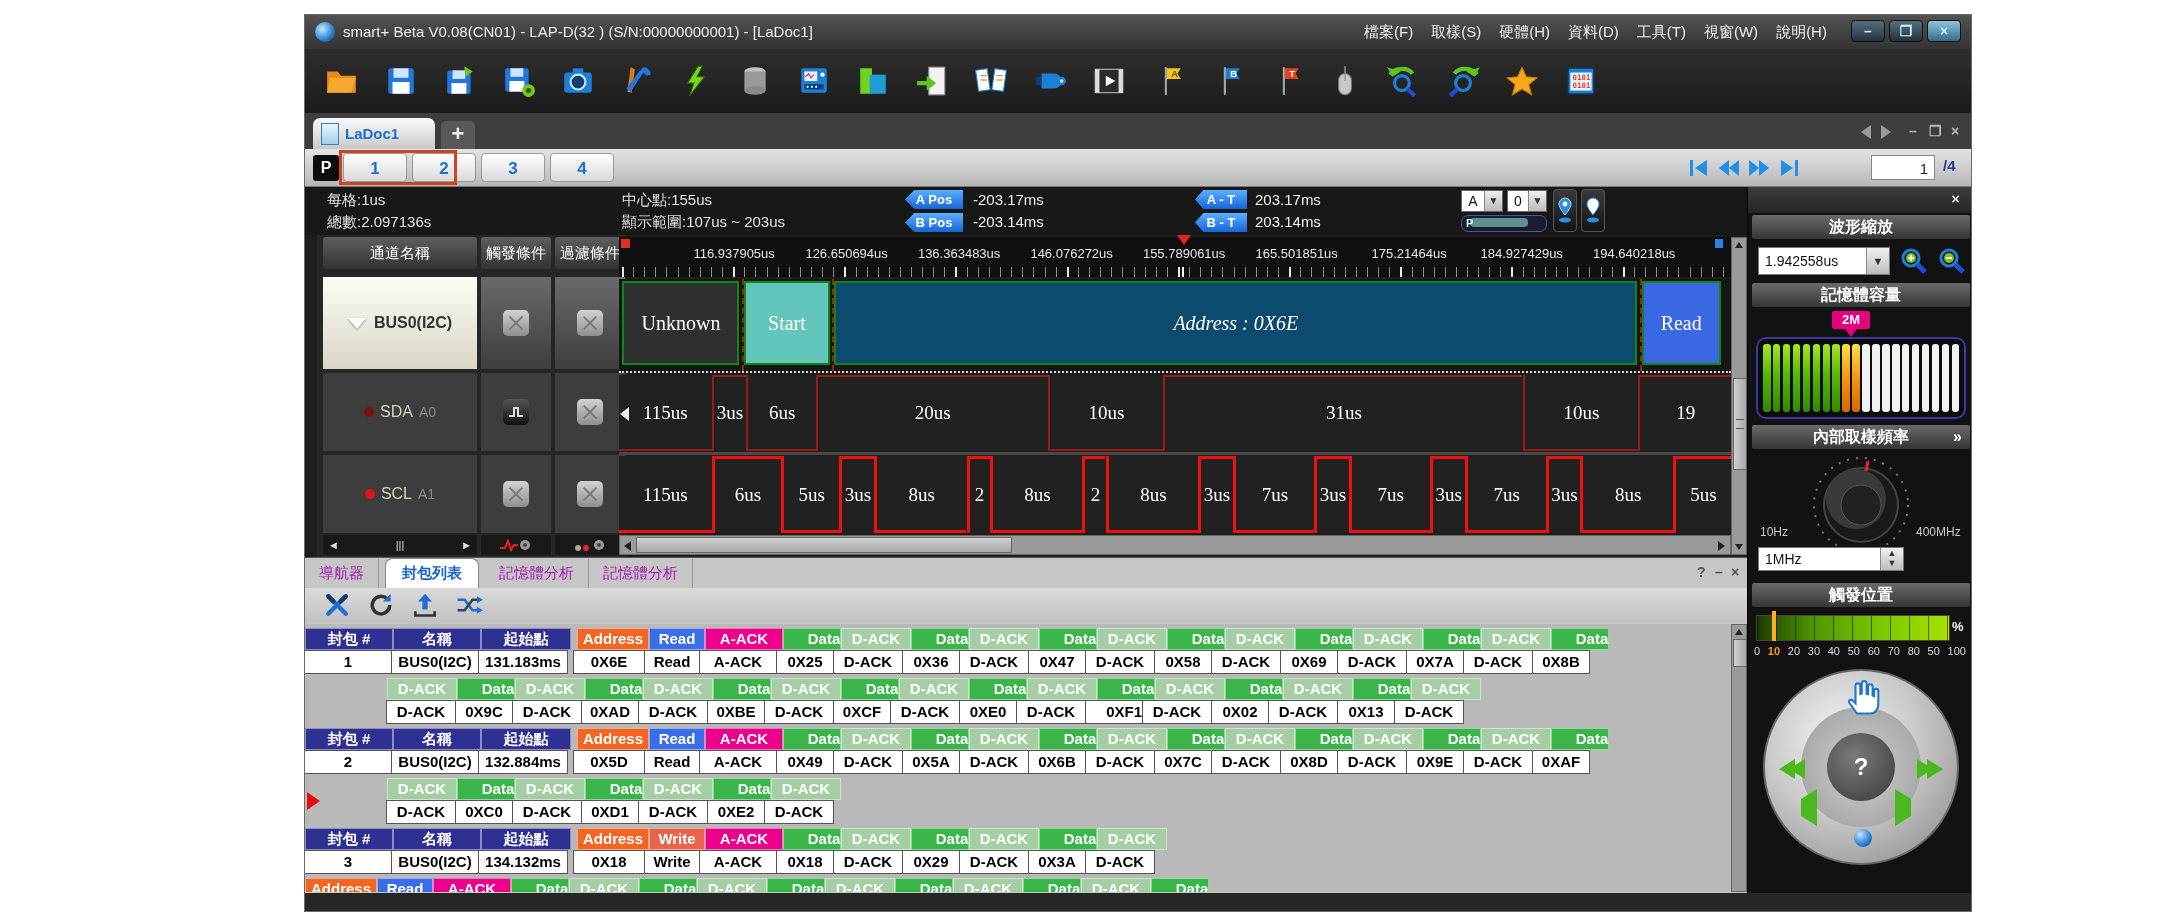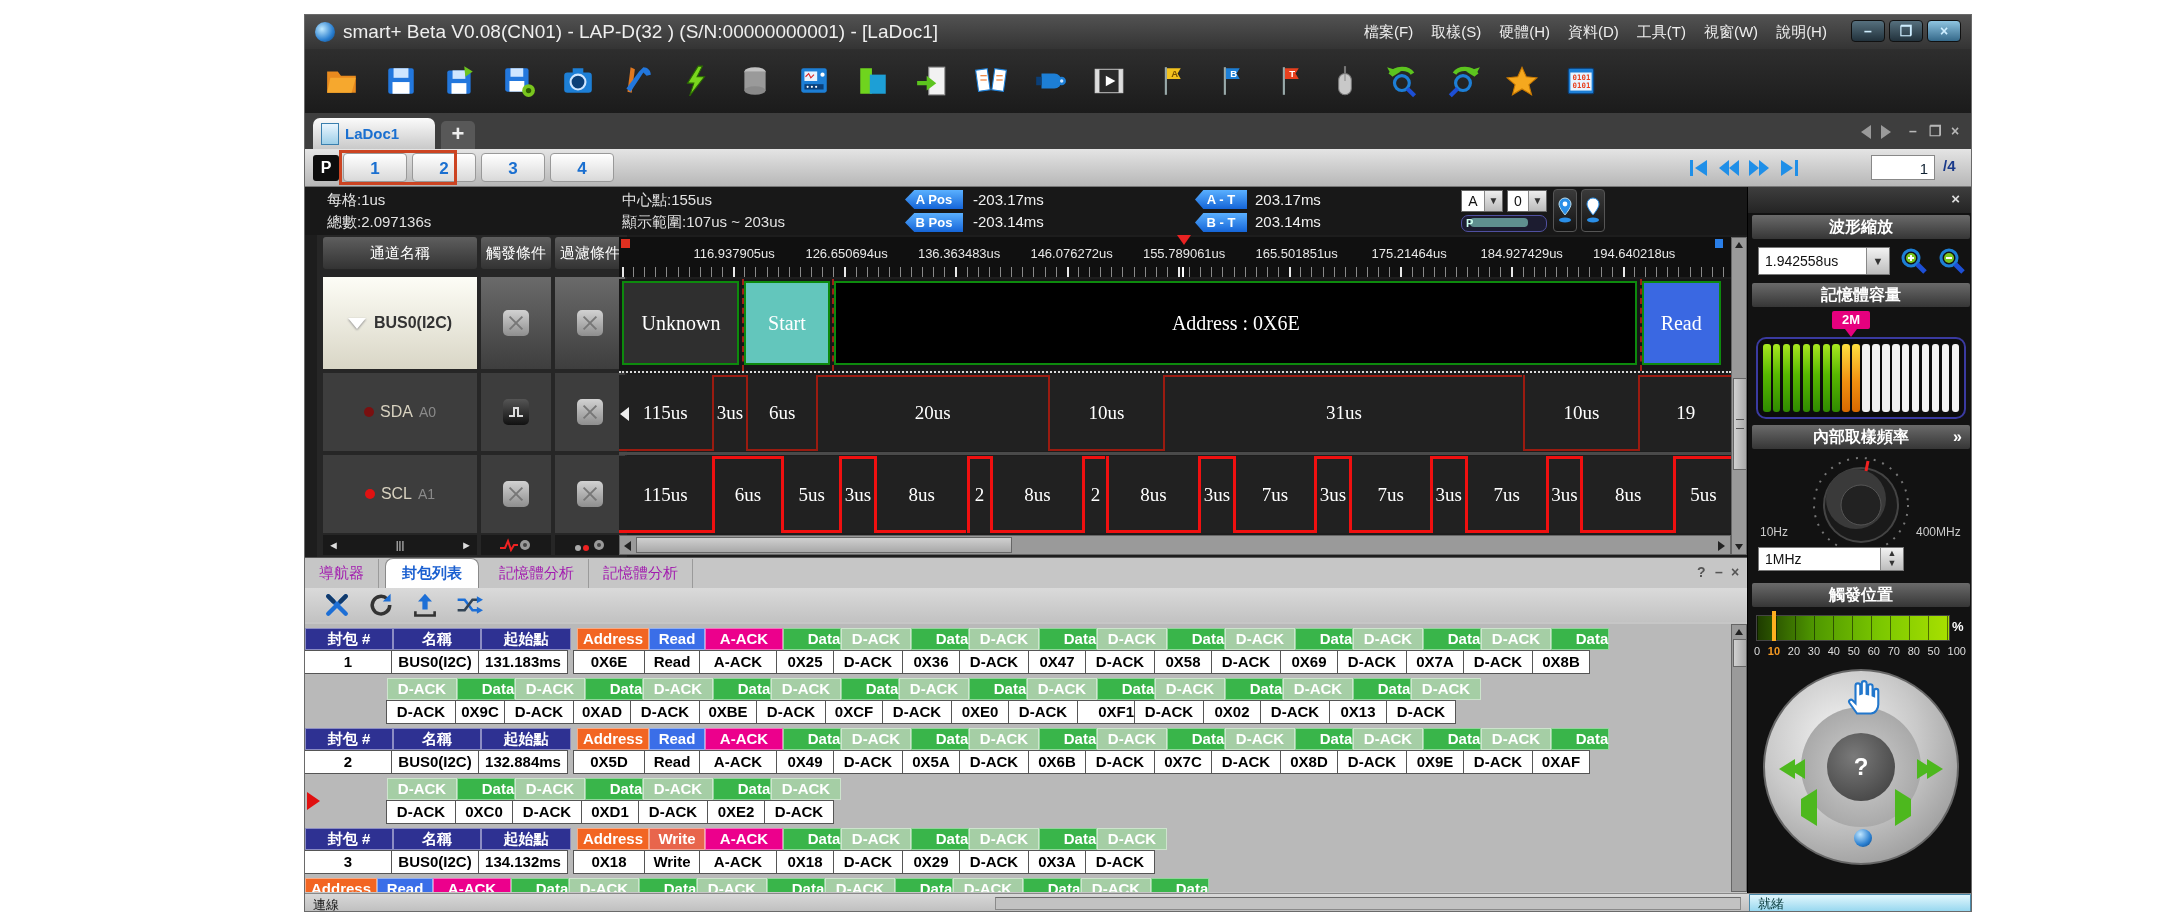--- a/index.html
+++ b/index.html
@@ -5,21 +5,21 @@
   html,body{margin:0;padding:0;background:#fff;}
   .stage{position:relative;width:2160px;height:912px;background:#fff;overflow:hidden;
          font-family:"Liberation Sans",sans-serif;}
   .win{position:absolute;left:304px;top:14px;width:1668px;height:898px;background:#262626;
        border:1px solid #6a6a6a;box-sizing:border-box;overflow:hidden;}
   .abs{position:absolute;}
   
   .titlebar{left:0;top:0;width:1668px;height:34px;background:linear-gradient(#525252,#343434);}
   .appicon{left:10px;top:7px;width:20px;height:20px;border-radius:50%;
            background:radial-gradient(circle at 35% 35%,#bfeaff,#2a7fd0 60%,#0a3f77);}
-  .apptitle{left:38px;top:0;height:34px;line-height:34px;color:#efefef;font-size:19px;white-space:nowrap;}
+  .apptitle{left:38px;top:0;height:34px;line-height:34px;color:#efefef;font-size:15px;white-space:nowrap;}
   .menubar{left:1052px;top:0;height:34px;display:flex;align-items:center;gap:4px;}
   .menu-item{color:#eee;font-size:15px;padding:4px 7px;white-space:nowrap;}
   .winbtns{left:1546px;top:5px;display:flex;gap:4px;}
   .wbtn{width:34px;height:22px;border-radius:4px;background:linear-gradient(#56707e,#22323c);
         color:#cfeeff;text-align:center;line-height:20px;font-size:14px;font-weight:bold;border:1px solid #111;box-sizing:border-box;}
   .wbtn.close{background:linear-gradient(#8ec4e0,#35698a);}
   
   .toolbar{left:0;top:34px;width:1668px;height:64px;background:linear-gradient(#2e2e2e,#1b1b1b);
            display:flex;align-items:center;padding-left:18px;gap:21px;box-sizing:border-box;}
   .tbtn{width:38px;height:38px;display:flex;align-items:center;justify-content:center;}
@@ -86,21 +86,21 @@
   .rlab{position:absolute;top:9px;transform:translateX(-50%);color:#e8e8e8;font-size:13px;white-space:nowrap;}
   .rticks{left:314px;top:32px;width:1112px;height:10px;
       background-image:repeating-linear-gradient(90deg,#e8e8e8 0 2px,transparent 2px 111.2px),
                        repeating-linear-gradient(90deg,#8a8a8a 0 1px,transparent 1px 11.12px);
       background-position:114px 0,3px 0;}
   .trig{left:0;top:0px;width:0;height:0;border-left:7px solid transparent;border-right:7px solid transparent;border-top:10px solid #e82222;}
   .flag{position:absolute;width:10px;height:9px;}
   .decode{left:314px;top:44px;width:1112px;height:92px;background:#161616;overflow:hidden;}
   .dseg{position:absolute;top:2px;height:84px;border:2px solid #0d8a0d;box-sizing:border-box;
         color:#fff;font-family:"Liberation Serif",serif;font-size:20px;display:flex;align-items:center;justify-content:center;overflow:hidden;}
-  .d-unknown{background:#2f2f2f;} .d-start{background:#63c6bc;} .d-addr{background:#000000;} .d-read{background:#3a68e2;}
+  .d-unknown{background:#2f2f2f;} .d-start{background:#63c6bc;} .d-addr{background:#0c4a6e;font-style:italic;} .d-read{background:#3a68e2;}
   .vdash{position:absolute;top:44px;height:92px;width:0;border-left:2px dashed #a02015;}
   .dotline{left:314px;top:136px;width:1112px;height:0;border-top:2px dotted #d8d8d8;}
   .band{left:314px;width:1112px;overflow:hidden;background:#212121;}
   .wseg{position:absolute;top:0;height:100%;box-sizing:border-box;display:flex;align-items:center;justify-content:center;
         color:#fff;font-family:"Liberation Serif",serif;font-size:19px;overflow:hidden;}
   .wline{position:absolute;left:0;width:100%;}
   .rowdiv{left:314px;width:1112px;height:3px;background:#4a4a4a;}
   .hscroll{left:314px;top:300px;width:1112px;height:20px;background:#9a9a9a;border:1px solid #666;box-sizing:border-box;}
   .hthumb{position:absolute;left:16px;top:1px;width:376px;height:16px;background:linear-gradient(#d0d0d0,#a8a8a8);border:1px solid #666;box-sizing:border-box;}
   .vscroll{left:1426px;top:2px;width:16px;height:318px;background:#9a9a9a;border:1px solid #666;box-sizing:border-box;}
@@ -775,21 +775,21 @@
             <div class="pcell c-dack" style="width: 70px;">D-ACK</div>
             <div class="pcell c-data" style="width: 58px;">Data</div>
             <div class="pcell c-dack" style="width: 70px;">D-ACK</div>
             <div class="pcell c-data" style="width: 58px;">Data</div>
             <div class="pcell c-dack" style="width: 70px;">D-ACK</div>
             <div class="pcell c-data" style="width: 58px;">Data</div>
             <div class="pcell c-dack" style="width: 70px;">D-ACK</div>
           </div>
           <div class="prow" style="top: 76px; left: 82px;">
             <div class="vcell" style="width: 70px;">D-ACK</div>
-            <div class="vcell" style="width: 50px;">0X9C</div>
+            <div class="vcell" style="width: 58px;">0X9C</div>
             <div class="vcell" style="width: 70px;">D-ACK</div>
             <div class="vcell" style="width: 58px;">0XAD</div>
             <div class="vcell" style="width: 70px;">D-ACK</div>
             <div class="vcell" style="width: 58px;">0XBE</div>
             <div class="vcell" style="width: 70px;">D-ACK</div>
             <div class="vcell" style="width: 58px;">0XCF</div>
             <div class="vcell" style="width: 70px;">D-ACK</div>
             <div class="vcell" style="width: 58px;">0XE0</div>
             <div class="vcell" style="width: 70px;">D-ACK</div>
             <div class="vcell" style="width: 58px; text-align: right;">0XF1</div>
@@ -904,25 +904,20 @@
             <div class="pcell c-dack" style="width: 70px;">D-ACK</div>
             <div class="pcell c-data" style="width: 58px;">Data</div>
           </div>
         </div>
     <div class="tvscroll">
       <div class="scrarr" style="position:absolute;left:3px;top:4px;border-left:4px solid transparent;border-right:4px solid transparent;border-bottom:6px solid #222"></div>
       <div class="vthumb" style="top:14px;height:26px"></div>
     </div>
   </div>
 
-  <div class="abs statusbar">
-    <span class="stext">連線</span>
-    <div class="sprog"></div>
-    <div class="ready">就緒</div>
-  </div>
 
   <div class="abs sidebar">
     <div class="minihdr">
       <span style="position:absolute;right:44px;top:8px"><span class="pin"></span></span>
       <span style="position:absolute;right:14px;top:3px;color:#ddd;font-weight:bold;font-size:15px">×</span>
     </div>
     <div class="shdr" style="top:28px">波形縮放</div>
     <div class="combo" style="top:60px">
       <span class="ctext">1.942558us</span>
       <span class="dd">▼</span>

